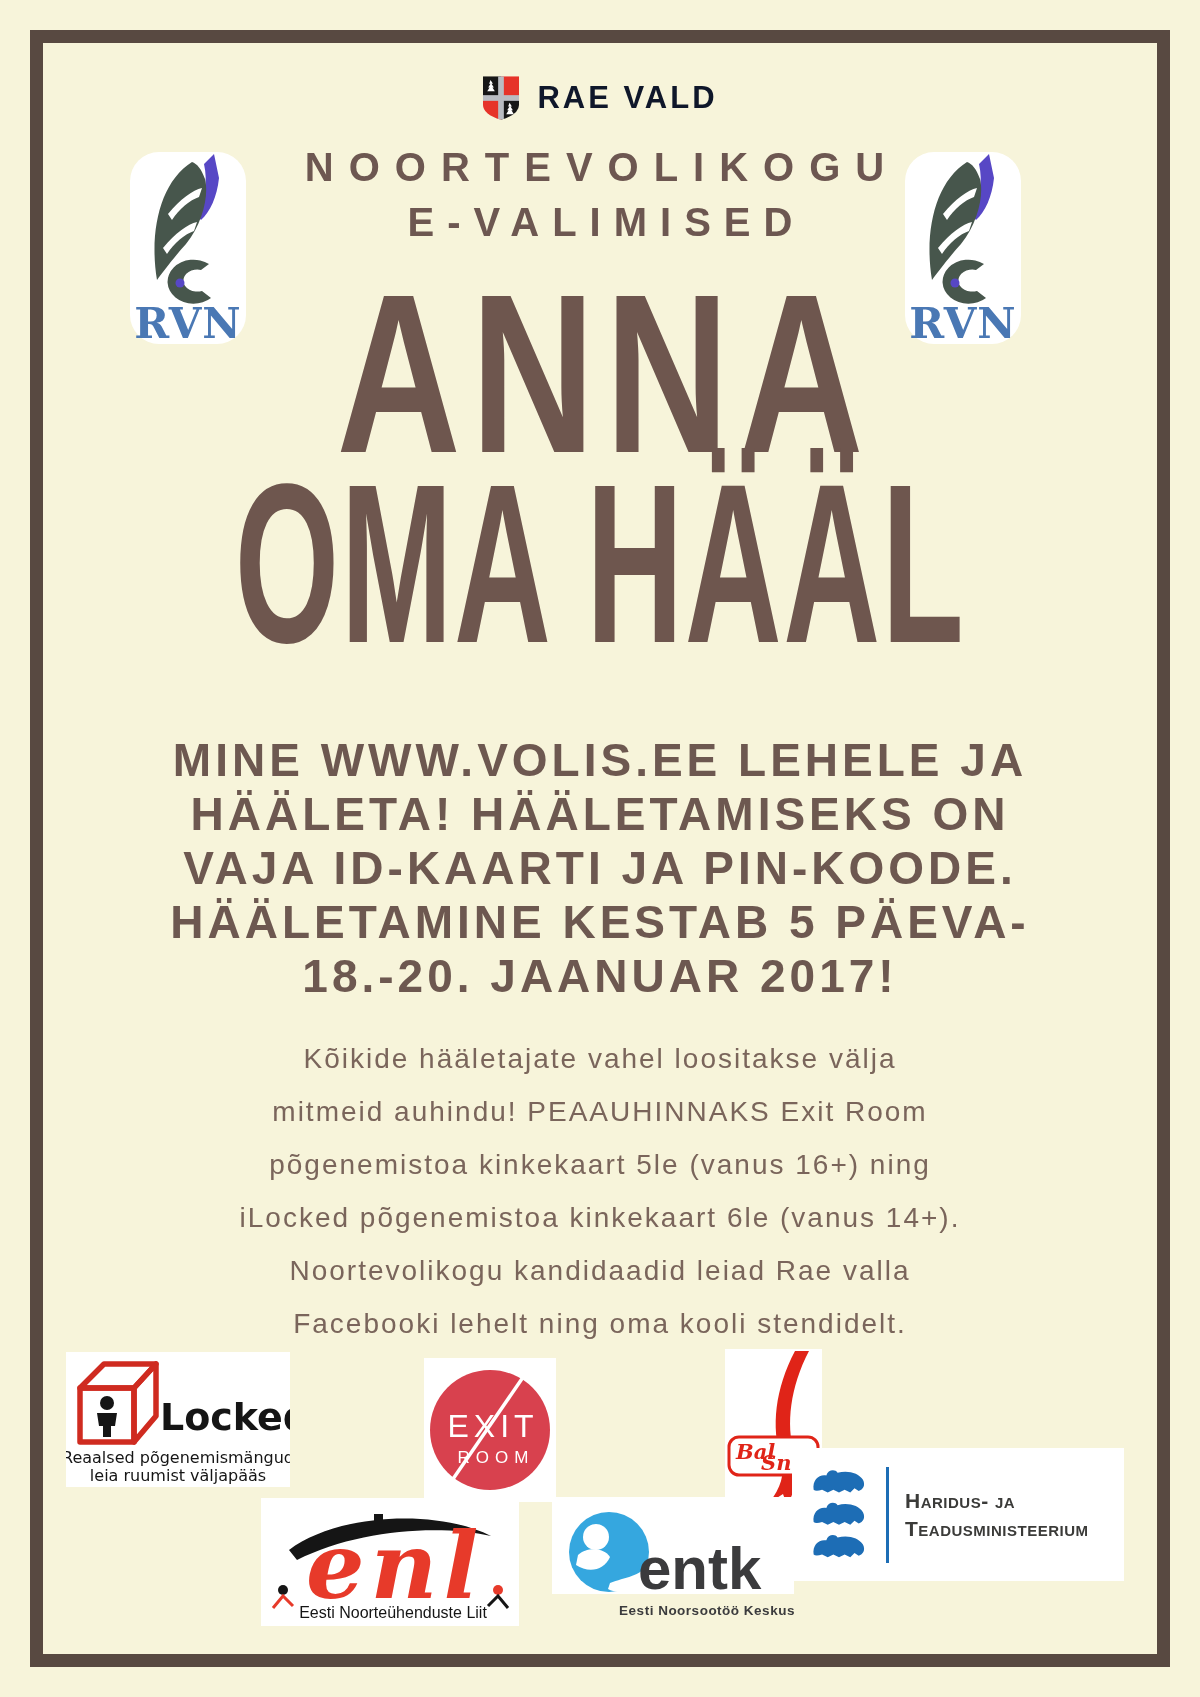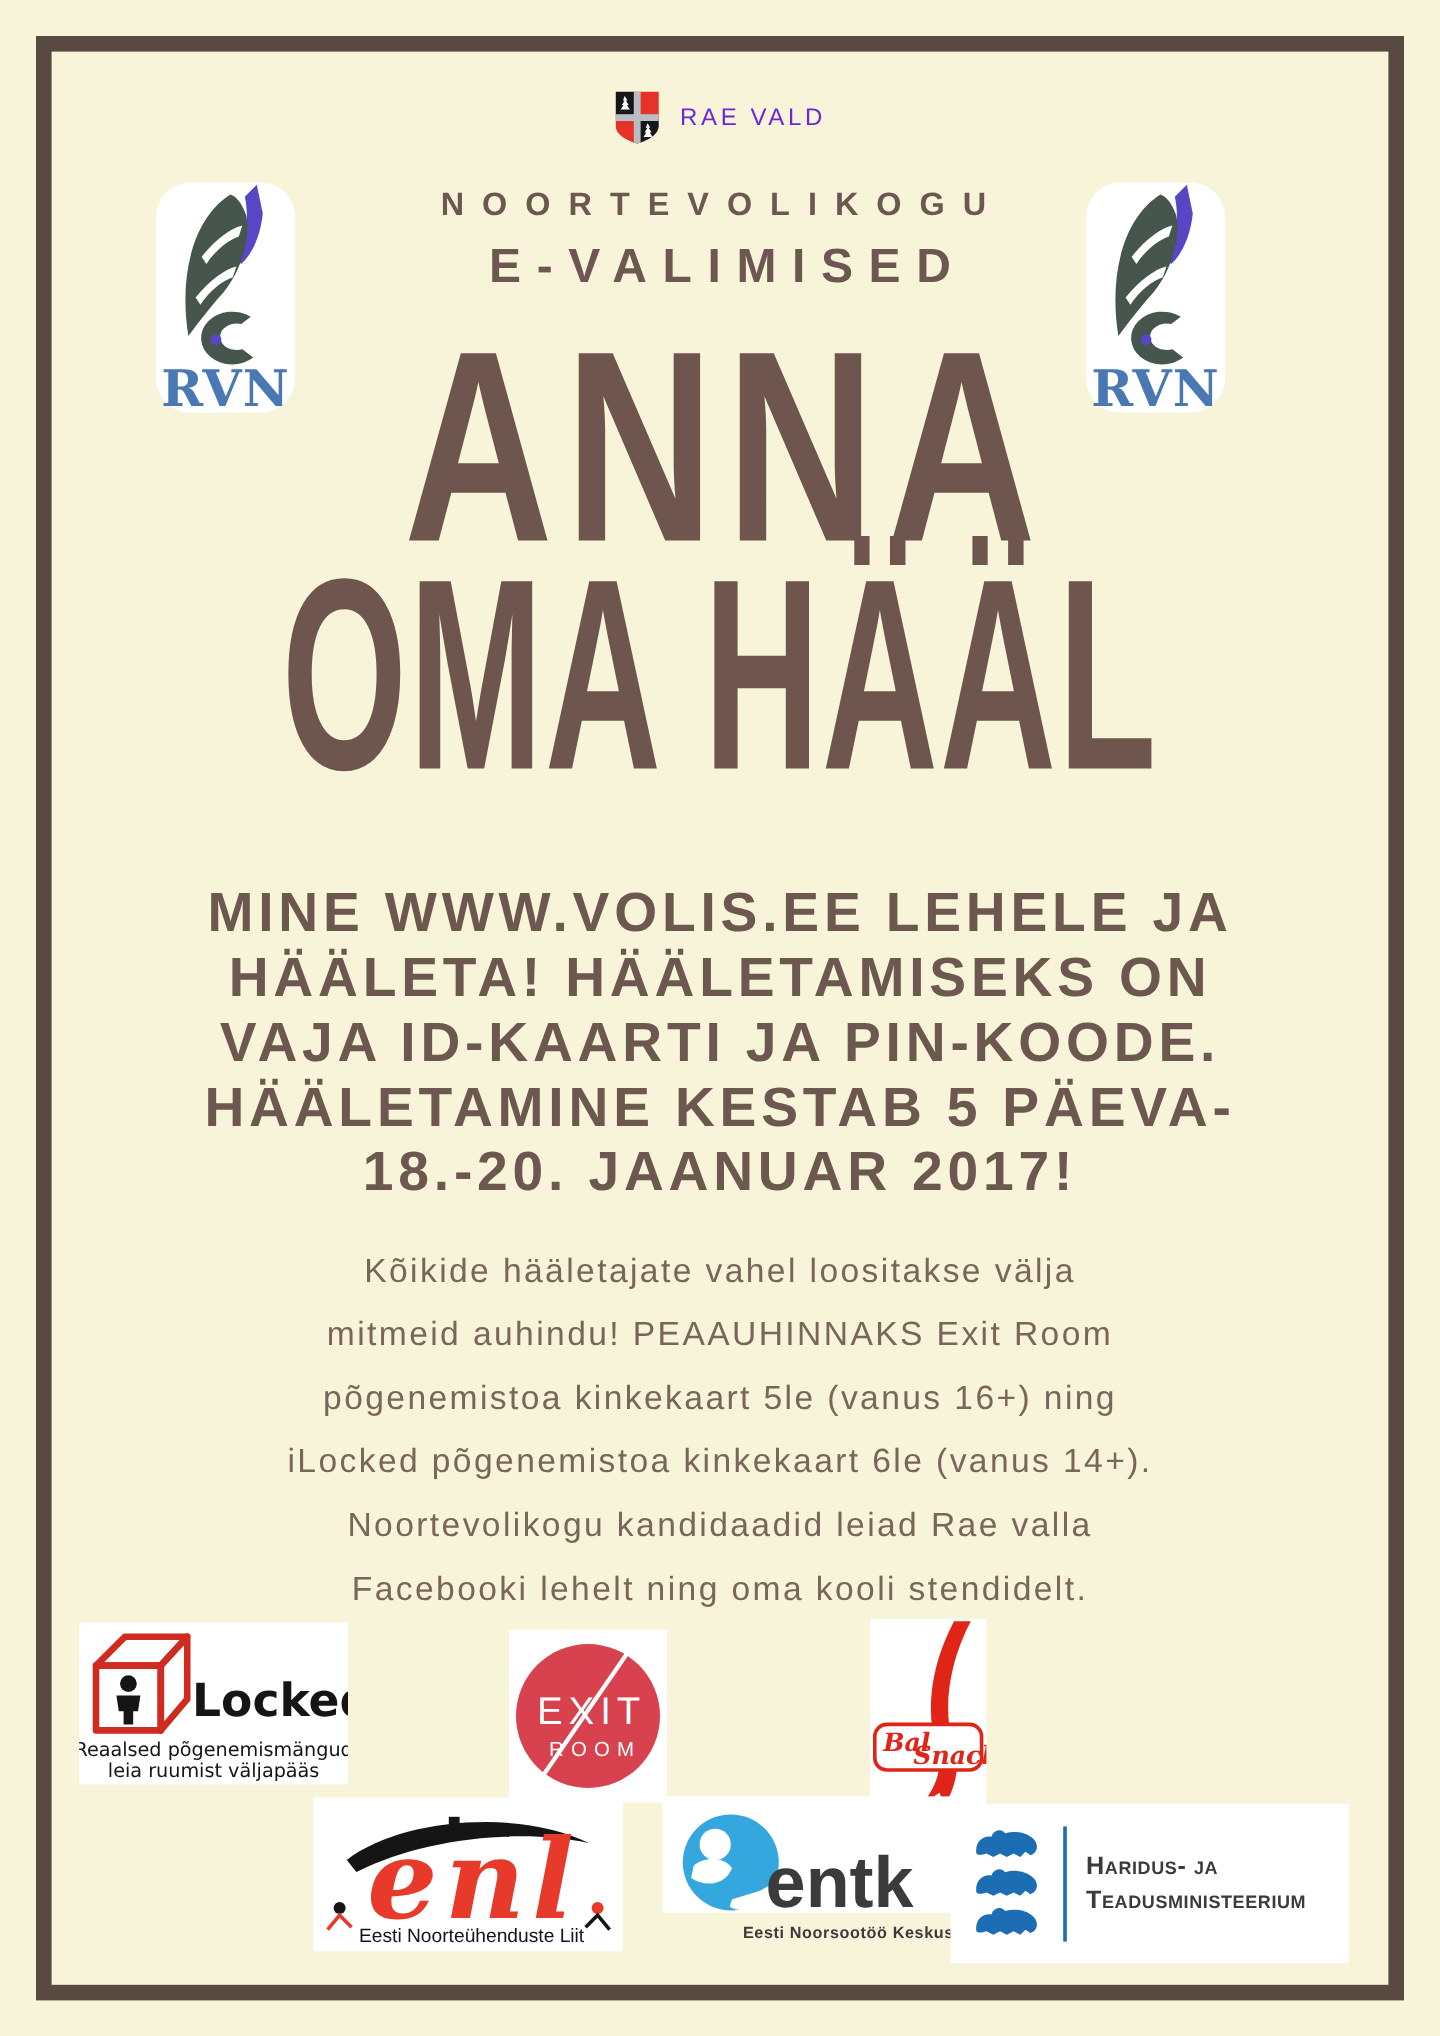--- a/index.html
+++ b/index.html
@@ -15,38 +15,38 @@
     border:13px solid var(--frame);
     pointer-events:none;
   }
 
   
   .brand {
     position:absolute; top:72px; left:0; width:100%; height:52px;
     display:flex; justify-content:center; align-items:center; gap:17px;
   }
   .brand-name {
-    font-size:20px; letter-spacing:3px; color:#6d28d9; font-weight:400;
+    font-size:31px; letter-spacing:3px; color:#0f172a; font-weight:700;
   }
 
   
   .rvn-card {
     position:absolute; top:152px; width:116px; height:192px;
     background:#ffffff;
     border-radius:29px;
   }
   .rvn-left { left:130px; }
   .rvn-right { left:905px; }
 
   
   .heading {
     position:absolute; left:0; width:100%; text-align:center;
     color:var(--heading-brown); font-weight:bold;
   }
-  .heading1 { top:155px; font-size:27px; letter-spacing:15px; padding-left:4px; box-sizing:border-box; }
+  .heading1 { top:145px; font-size:40px; letter-spacing:15px; padding-left:4px; box-sizing:border-box; }
   .heading2 { top:200px; font-size:40px; letter-spacing:13px; padding-left:13px; box-sizing:border-box; }
 
   .big {
     position:absolute; left:0; width:100%; text-align:center;
     color:var(--title-brown); font-weight:bold; line-height:160px;
     transform-origin:center top; white-space:nowrap;
   }
   .big1 { top:267px; font-size:172px; letter-spacing:10px; padding-left:10px; box-sizing:border-box; transform:scale(1,1.32); }
   .big2 { top:457px; font-size:172px; letter-spacing:2px;  transform:scale(0.78,1.32); }
 
@@ -62,21 +62,21 @@
   }
 
   
   .card { position:absolute; background:#ffffff; }
   .card svg { display:block; }
   #ilocked-card  { left:66px;  top:1352px; width:224px; height:135px; }
   #exit-card     { left:424px; top:1358px; width:132px; height:144px; }
   #balsnack-card { left:725px; top:1349px; width:97px;  height:157px; }
   #enl-card      { left:228px; top:1498px; width:258px; height:128px;margin-left:33px; }
   #entk-card     { left:552px; top:1497px; width:242px; height:97px; }
-  #htm-card      { left:792px; top:1503px; width:332px; height:133px;
+  #htm-card      { left:792px; top:1448px; width:332px; height:133px;
                    display:flex; align-items:center; padding-left:16px; box-sizing:border-box; gap:16px; }
 
   .htm-divider { width:3px; height:96px; background:var(--ministry-blue); }
   .htm-text { font-variant:small-caps; font-weight:bold; font-size:21px;
               line-height:28px; color:#3b3b39; letter-spacing:0.5px; }
 
   
   .f-rae-black { fill:#171717; }
   .f-rae-red   { fill:var(--rae-red); }
   .f-rae-gray  { fill:var(--rae-gray); }

